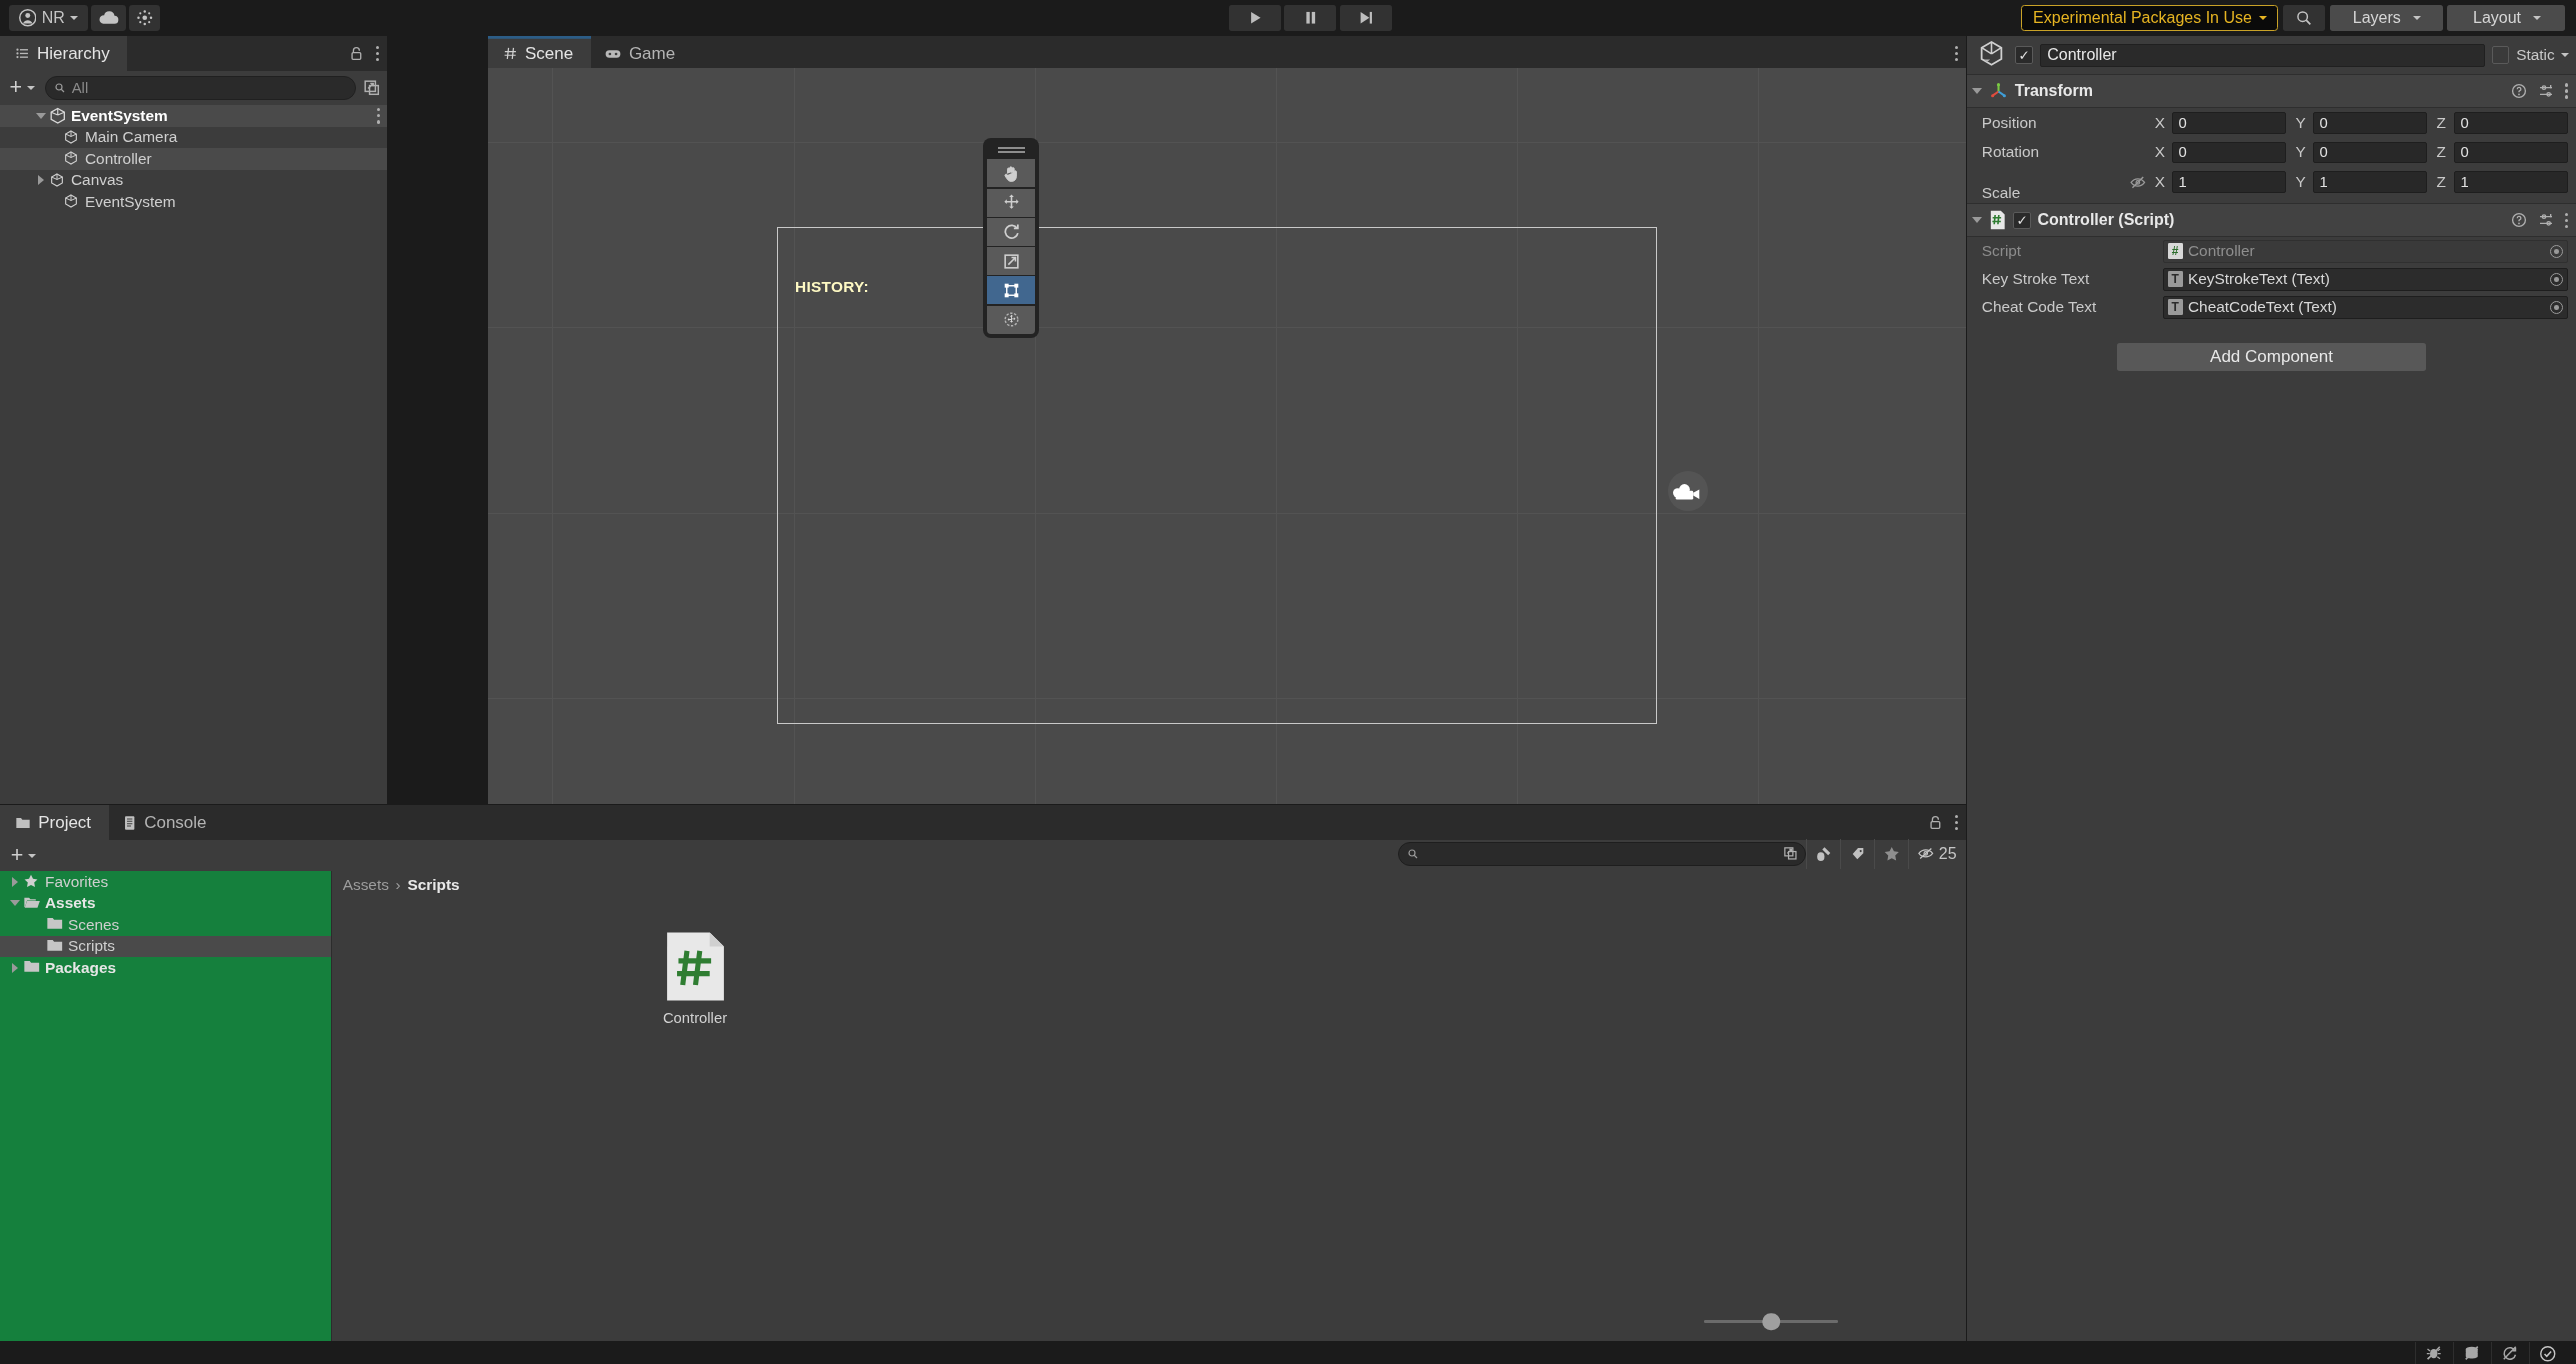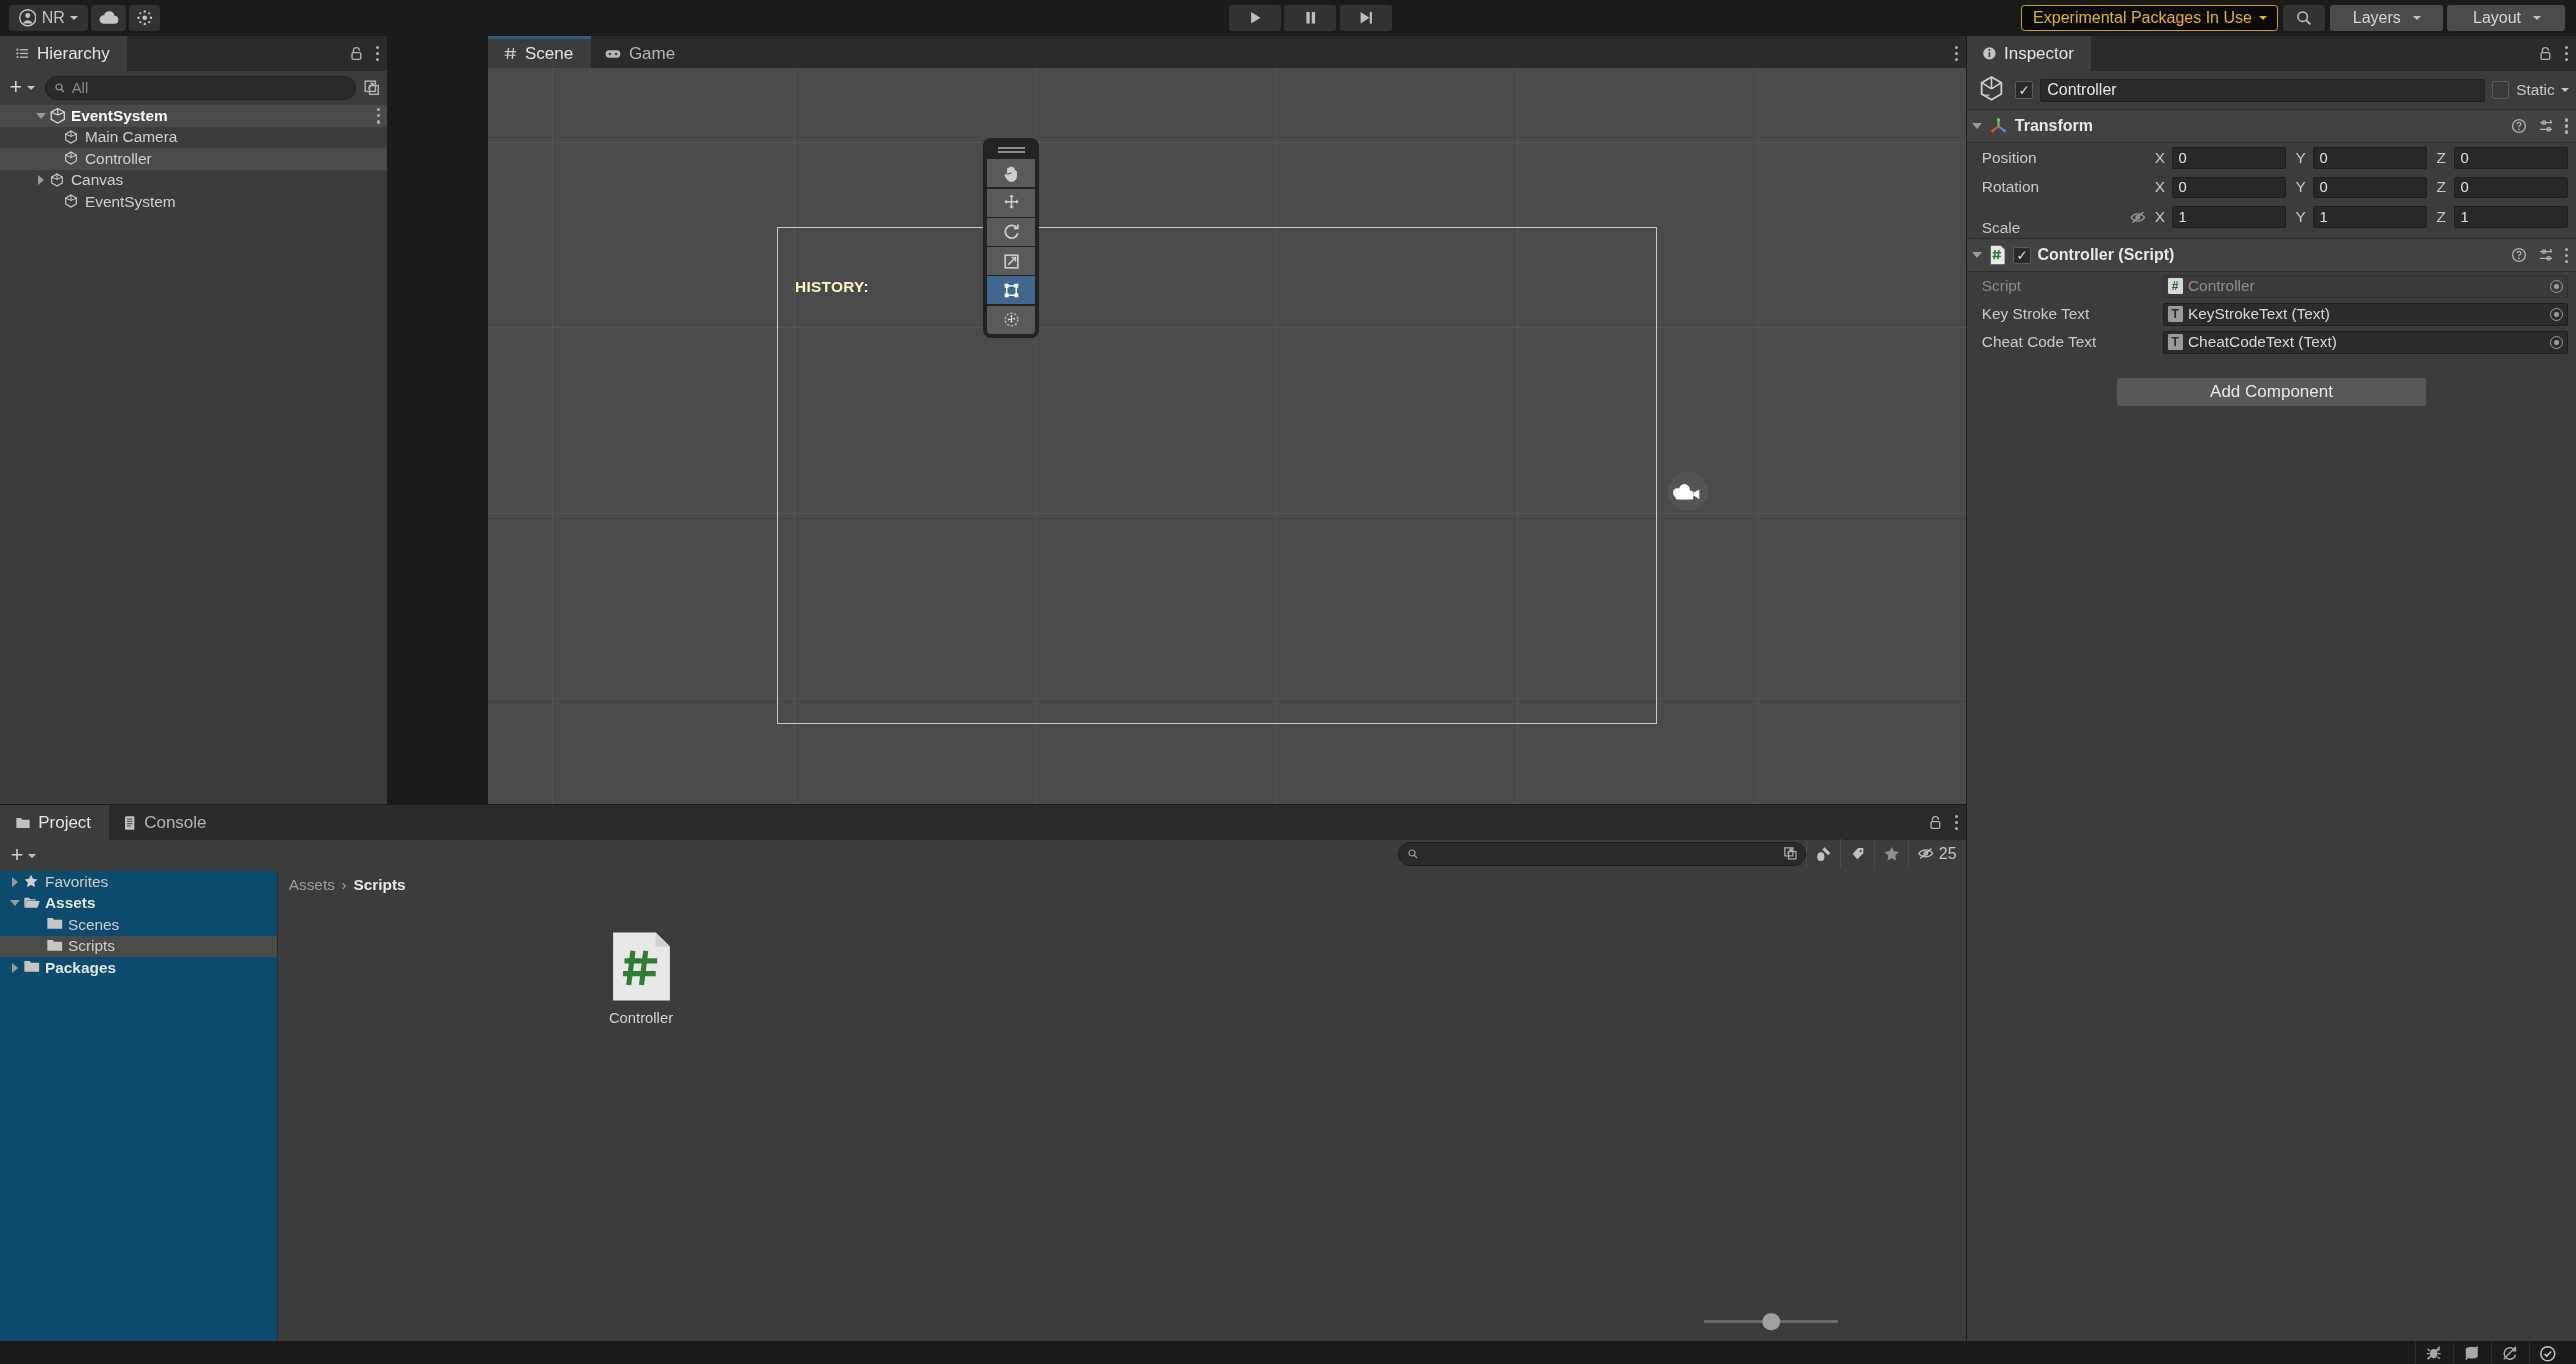--- a/index.html
+++ b/index.html
@@ -142,21 +142,21 @@
   .obj-dot { position: absolute; right: 4px; width: 13.4px; height: 13.4px; border: 1.3px solid #9a9a9a;
              border-radius: 50%; display: flex; align-items: center; justify-content: center; }
   .obj-dot i { width: 4.7px; height: 4.7px; background: #9a9a9a; border-radius: 50%; }
   .addcomp { width: 309px; height: 28px; background: #585858; border-radius: 2.7px; margin: 21.5px auto 0;
              display: flex; align-items: center; justify-content: center; font-size: 17px; color: #e8e8e8; }
 
   
   #project { left: 0; top: 805px; width: 1966px; height: 536px; background: #3c3c3c; }
   .pj-toolbar { height: 31px; background: #3c3c3c; display: flex; align-items: center; padding: 0 6.7px; }
   .pj-body { position: absolute; left: 0; top: 66px; width: 1966px; bottom: 0; display: flex; }
-  .pj-tree { width: 278px; background: #0c4a6e; border-right: 1.3px solid #2c2c2c; }
+  .pj-tree { width: 332px; background: #15803d; border-right: 1.3px solid #2c2c2c; }
   .pj-row { height: 21.5px; display: flex; align-items: center; font-size: 15.4px; color: #cfcfcf; padding-right: 5.4px; }
   .pj-row.sel { background: #4a4a4a; }
   .pj-row.bold { font-weight: bold; color: #e6e6e6; }
   .pj-content { flex: 1; background: #3c3c3c; position: relative; }
   .breadcrumb { height: 27px; display: flex; align-items: center; padding: 0 10.7px; gap: 6.7px;
                 font-size: 15.4px; color: #9d9d9d; background: #3c3c3c; }
   .breadcrumb b { color: #e8e8e8; font-weight: bold; }
   .asset-tile { position: absolute; left: 296px; top: 60px; width: 134px;
                 display: flex; flex-direction: column; align-items: center; gap: 8px; }
   .script-icon { width: 63px; height: 71px; position: relative; }
@@ -605,45 +605,20 @@
       <div class="tp-btn">
         <svg width="19" height="19" viewBox="0 0 24 24">
             <circle cx="12" cy="12" r="8" fill="none" stroke="#b4b4b4" stroke-width="1.8" stroke-dasharray="3 2"></circle>
             <path d="M12 6l2 2h-1.4v2.6H15V9l2 2-2 2v-1.4h-2.4V14H14l-2 2-2-2h1.4v-1.4H9V14l-2-2 2-2v1.4h2.4V8.6H10z" fill="#d8d8d8"></path>
           </svg>
       </div>
     </div>
   </div>
 
   <div class="panel" id="inspector">
-    <div class="panel-tabs">
-      <div class="ptab active">
-        <span>
-          <svg width="14.8" height="14.8" viewBox="0 0 24 24">
-              <circle cx="12" cy="12" r="10" fill="#c4c4c4"></circle>
-              <rect x="10.7" y="10" width="2.6" height="8" fill="#3c3c3c"></rect>
-              <circle cx="12" cy="6.6" r="1.6" fill="#3c3c3c"></circle>
-            </svg>
-        </span>
-        <span>Inspector</span>
-      </div>
-      <div class="tab-tools">
-        <span>
-          <svg width="14.8" height="16" viewBox="0 0 20 24">
-              <path d="M5.5 10V7a4.5 4.5 0 0 1 9 0" fill="none" stroke="#b0b0b0" stroke-width="2"></path>
-              <rect x="3.5" y="10" width="13" height="10" rx="1.6" fill="none" stroke="#b0b0b0" stroke-width="2"></rect>
-            </svg>
-        </span>
-        <span class="kebab">
-            <i></i>
-            <i></i>
-            <i></i>
-          </span>
-      </div>
-    </div>
 
     <div class="insp-head">
       <span style="margin:0 4px;">
         <svg width="27" height="29.6" viewBox="0 0 26 30">
             <path d="M13 2l10 5.8v11.4L13 25 3 19.2V7.8z" fill="none" stroke="#d0d0d0" stroke-width="1.8"></path>
             <path d="M13 2v12M13 14l10-6.2M13 14L3 7.8" stroke="#d0d0d0" stroke-width="1.6" fill="none"></path>
             <path d="M4 26l4 3 4-3z" fill="#b4b4b4" transform="translate(2,-1) scale(0.8)"></path>
           </svg>
       </span>
       <span class="chk">✓</span>

